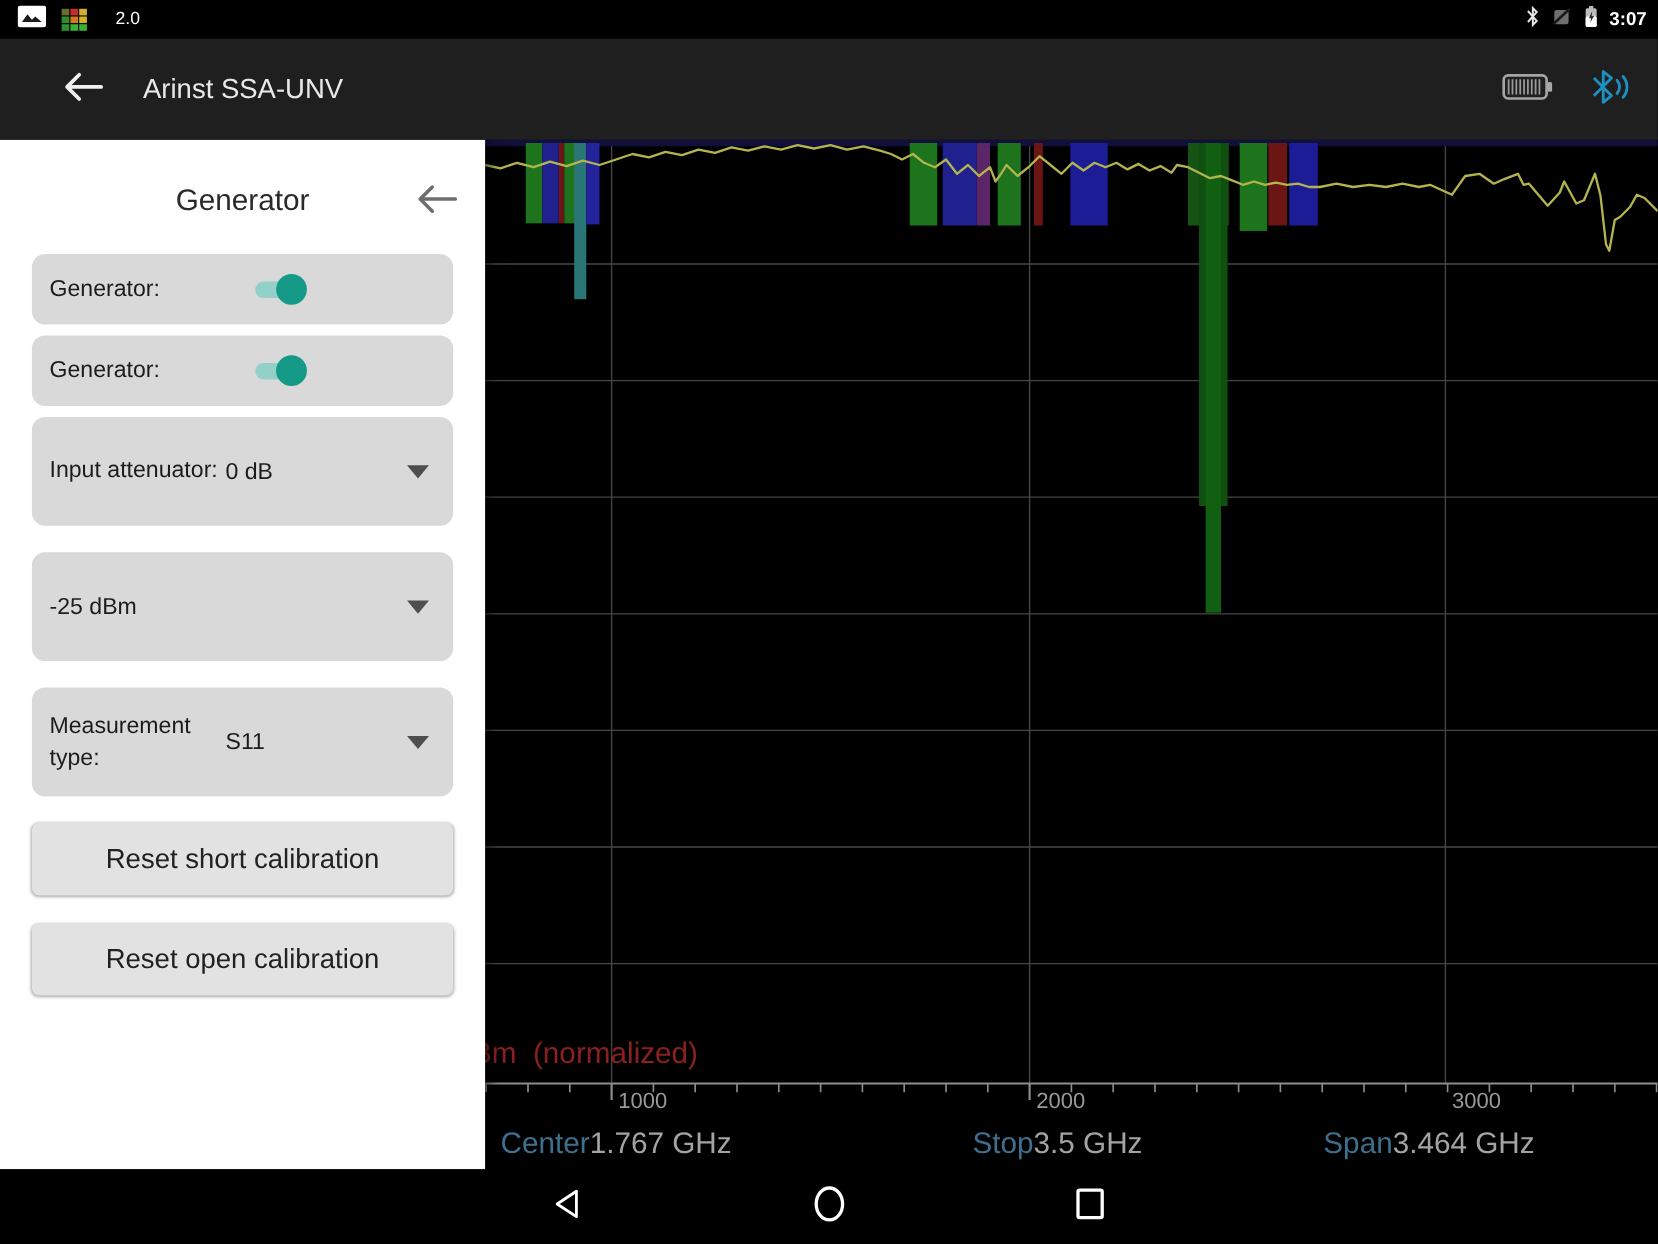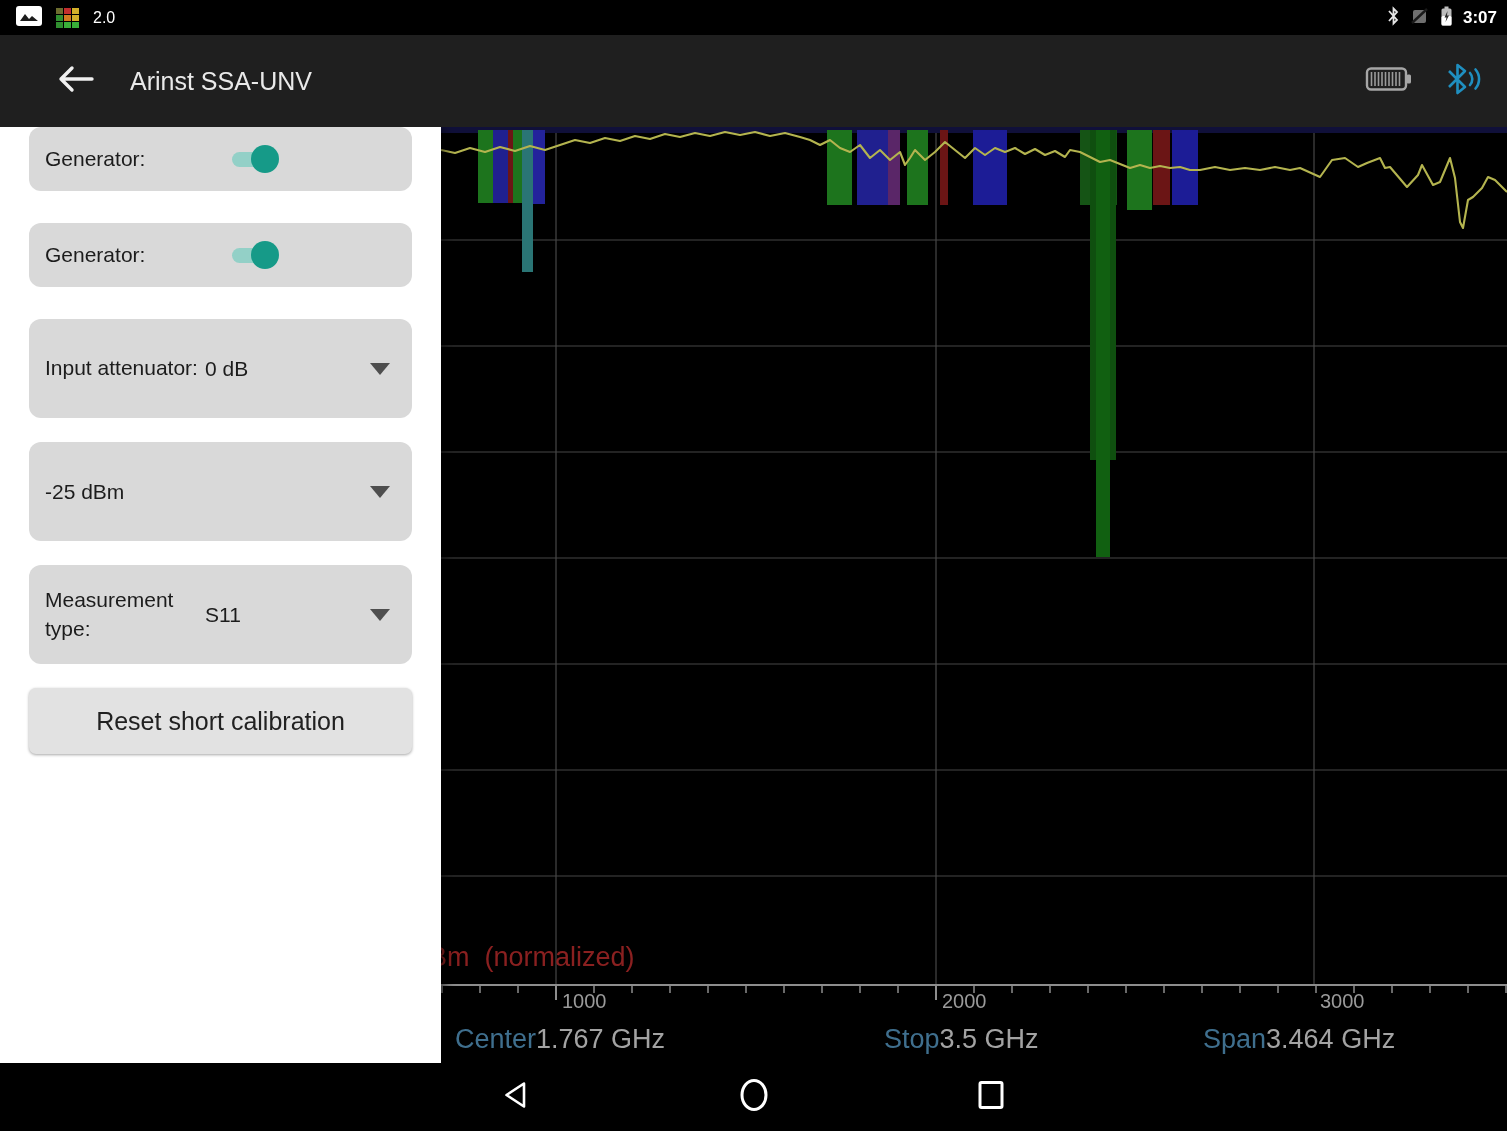--- a/index.html
+++ b/index.html
@@ -4,21 +4,21 @@
 <style>
   html,body{margin:0;padding:0;}
   body{width:1507px;height:1131px;position:relative;overflow:hidden;background:#000;
        font-family:"Liberation Sans",sans-serif;}
 
   
   #status-bar{position:absolute;left:0;top:0;width:1507px;height:35px;background:#000;
     display:flex;align-items:center;z-index:30;}
   .sb-left{display:flex;align-items:center;gap:14px;margin-left:16px;}
   .sb-right{display:flex;align-items:center;gap:10px;margin-left:auto;margin-right:10px;}
-  .sb-text{color:#fff;font-size:16px;}
+  .sb-text{color:#fff;font-size:16px;margin-left:12px;}
   .sb-time{color:#fff;font-size:17px;font-weight:bold;}
   .eq-grid{display:grid;grid-template-columns:repeat(3,7px);grid-template-rows:repeat(3,6px);gap:1px;}
   .eq-grid i{display:block;}
 
   
   #app-bar{position:absolute;left:0;top:35px;width:1507px;height:92px;background:#1f1f1f;
     display:flex;align-items:center;z-index:25;}
   #app-back{margin-left:56px;cursor:pointer;}
   #app-title{color:#e9e9e9;font-size:25px;margin-left:36px;}
   .ab-right{display:flex;align-items:center;gap:30px;margin-left:auto;margin-right:24px;}
@@ -36,21 +36,21 @@
 
   
   #panel{position:absolute;left:0;top:127px;width:441px;height:936px;background:#fff;z-index:10;
     box-shadow:4px 0 10px rgba(0,0,0,.55);box-sizing:border-box;padding:0 29px;}
   #panel-header{position:relative;height:104px;}
   #panel-title{position:absolute;left:0;right:0;top:40px;text-align:center;
     color:#2a2a2a;font-size:27px;}
   #panel-back{position:absolute;right:-4px;top:38px;cursor:pointer;}
   .row{background:#d9d9d9;border-radius:12px;display:flex;align-items:center;
     box-sizing:border-box;padding:0 16px;}
-  .toggle-row{height:64px;margin-bottom:32px;}
+  .toggle-row{height:64px;margin-bottom:10px;}
   .dd-row{height:99px;margin-bottom:24px;cursor:pointer;}
   .row-label{color:#1c1c1c;font-size:21px;line-height:1.35;width:160px;}
   .toggle-row .row-label{width:150px;}
   .dd-value{color:#1c1c1c;font-size:21px;}
   .caret{width:0;height:0;border-left:10px solid transparent;border-right:10px solid transparent;
     border-top:12px solid #4e4e4e;margin-left:auto;margin-right:6px;}
   .switch{position:relative;width:50px;height:28px;margin-left:34px;cursor:pointer;}
   .switch .track{position:absolute;left:3px;top:7px;width:40px;height:15px;border-radius:8px;background:#93d0c7;}
   .switch .thumb{position:absolute;right:0;top:0;width:28px;height:28px;border-radius:50%;background:#169a88;}
   .panel-btn{height:66px;margin-bottom:25px;background:#e2e2e2;border-radius:7px;
@@ -227,20 +227,28 @@
         <span class="fvalue">3.5 GHz</span>
       </div>
       <div class="fgroup" style="left: 762px;">
         <span class="flabel">Span</span>
         <span class="fvalue">3.464 GHz</span>
       </div>
     </div>
 </div>
 
 <div id="panel">
+  <div id="panel-header">
+    <div id="panel-title">Generator</div>
+    <span id="panel-back">
+      <svg width="40" height="32" viewBox="0 0 40 32">
+          <path d="M38 16 H6 M17 5 L6 16 L17 27" stroke="#6e6e6e" stroke-width="3.2" fill="none" stroke-linecap="round" stroke-linejoin="round"></path>
+        </svg>
+    </span>
+  </div>
 
   <div class="row toggle-row">
     <span class="row-label">Generator:</span>
     <span class="switch">
       <span class="track"></span>
       <span class="thumb"></span>
     </span>
   </div>
 
   <div class="row toggle-row">
@@ -262,20 +270,21 @@
     <span class="caret"></span>
   </div>
 
   <div class="row dd-row">
     <span class="row-label">Measurement type:</span>
     <span class="dd-value">S11</span>
     <span class="caret"></span>
   </div>
 
   <div class="panel-btn">Reset short calibration</div>
+  <div class="panel-btn">Reset open calibration</div>
 </div>
 
 <div id="nav-bar">
   <span id="nav-back" class="nav-icon">
     <svg width="24" height="30" viewBox="0 0 24 30">
         <polygon points="21,3.5 3.5,15 21,26.5" fill="none" stroke="#fff" stroke-width="2.6" stroke-linejoin="round"></polygon>
       </svg>
   </span>
   <span id="nav-home" class="nav-icon">
     <svg width="30" height="34" viewBox="0 0 30 34">

